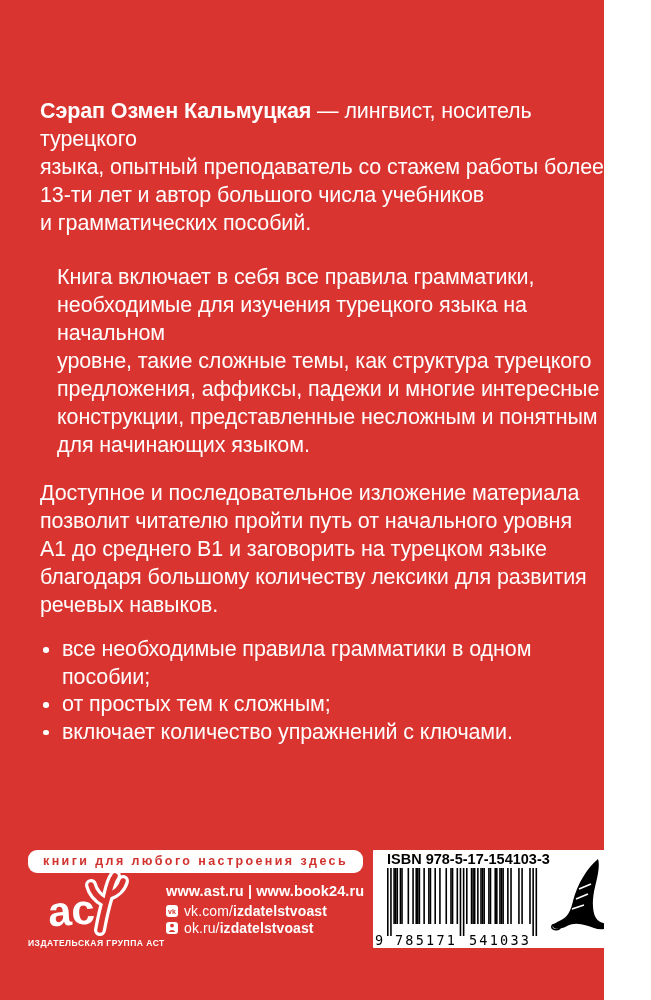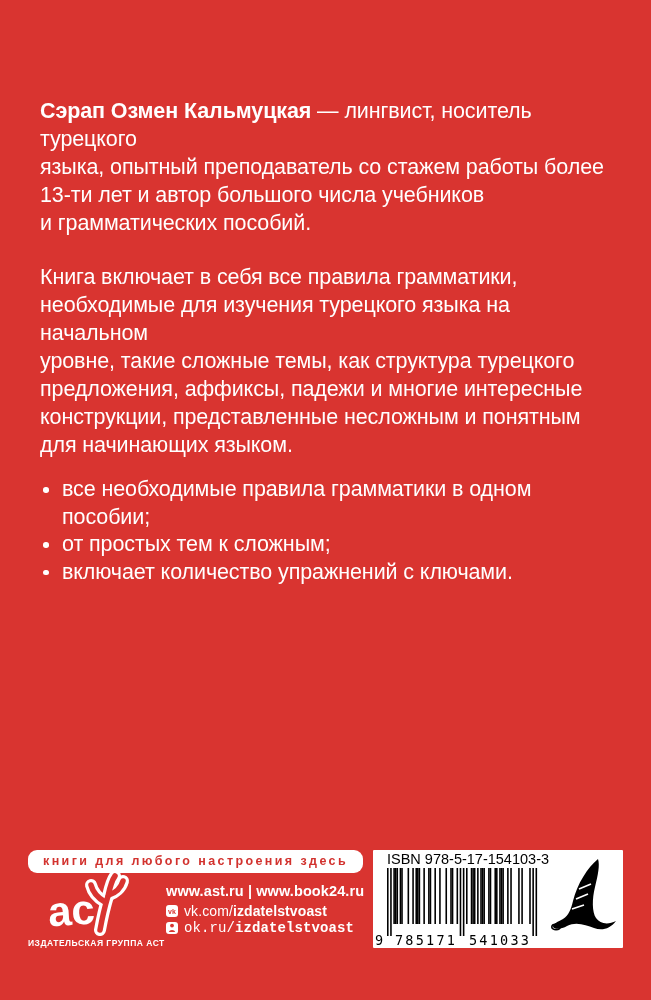--- a/index.html
+++ b/index.html
@@ -1,29 +1,29 @@
 <!DOCTYPE html>
 <html><head>
 <meta charset="utf-8">
 <style>
   html,body{margin:0;padding:0;}
   .cover{
-    position:relative; width:651px; height:1000px;
+    position:relative; width:604px; height:1000px;
     background:#d93430; overflow:hidden;
     font-family:"Liberation Sans", sans-serif;
     color:#ffffff;
   }
   
   .content{position:absolute; left:40px; top:0; width:582px;}
   .para{
     margin:0; white-space:pre-line;
     font-size:21.5px; line-height:28px; letter-spacing:-0.1px;
   }
   .para.first{margin-top:97px;}
-  .para.second{margin-top:26px;}
+  .para.second{margin-top:26px;margin-left:17px;}
   .para.third{margin-top:20px;}
   .para b{font-weight:bold;}
   ul.features{
     margin:17px 0 12px; padding:0; list-style:none;
   }
   ul.features li{
     position:relative; padding-left:22px;
     font-size:21.5px; line-height:27.5px; letter-spacing:-0.1px;
   }
   ul.features li::before{
@@ -45,56 +45,61 @@
   }
   .site-line{
     position:absolute; left:166px; top:883px;
     font-size:14.5px; font-weight:bold; letter-spacing:0.1px;
   }
   .social-line{
     position:absolute; left:166px; display:flex; align-items:center;
     font-size:14px; letter-spacing:0.1px;
   }
   .social-line.vk{top:903px;}
-  .social-line.ok{top:920px;font-family:Liberation Mono, monospace;}
+  .social-line.ok{top:920px;}
   .social-line b{font-weight:bold;}
   .soc-icon{
     width:12px; height:12px; border-radius:3px; background:#fff;
     margin-right:6px; display:flex; align-items:center; justify-content:center;
     flex:0 0 12px;
   }
   .soc-icon svg{display:block;}
   
   .barcode-box{
     position:absolute; left:373px; top:850px; width:250px; height:98px;
     background:#ffffff; border-radius:1px;
   }
   .isbn{
     position:absolute; left:14px; top:1px; width:152px;
-    color:#000; font-size:14.5px; text-align:right; white-space:nowrap;
+    color:#000; font-size:14.5px; text-align:right; white-space:nowrap;font-weight:bold;
   }
   .bars{position:absolute; left:2px; top:17px; overflow:visible;}
   .quill{position:absolute; left:178px; top:6px;}
 </style>
 </head>
 <body>
 
 <div class="cover">
 
   <div class="content">
     <p class="para first"><b>Сэрап Озмен Кальмуцкая</b><span> — лингвист, носитель турецкого
 языка, опытный преподаватель со стажем работы более
 13-ти лет и автор большого числа учебников
 и грамматических пособий.</span></p>
     <p class="para second">Книга включает в себя все правила грамматики,
 необходимые для изучения турецкого языка на начальном
 уровне, такие сложные темы, как структура турецкого
 предложения, аффиксы, падежи и многие интересные
 конструкции, представленные несложным и понятным
 для начинающих языком.</p>
+    <p class="para third">Доступное и последовательное изложение материала
+позволит читателю пройти путь от начального уровня
+А1 до среднего В1 и заговорить на турецком языке
+благодаря большому количеству лексики для развития
+речевых навыков.</p>
     <ul class="features">
       <li>все необходимые правила грамматики в одном пособии;</li>
       <li>от простых тем к сложным;</li>
       <li>включает количество упражнений с ключами.</li>
     </ul>
   </div>
 
   <div class="banner">книги для любого настроения здесь</div>
 
   <div class="ast-logo">

